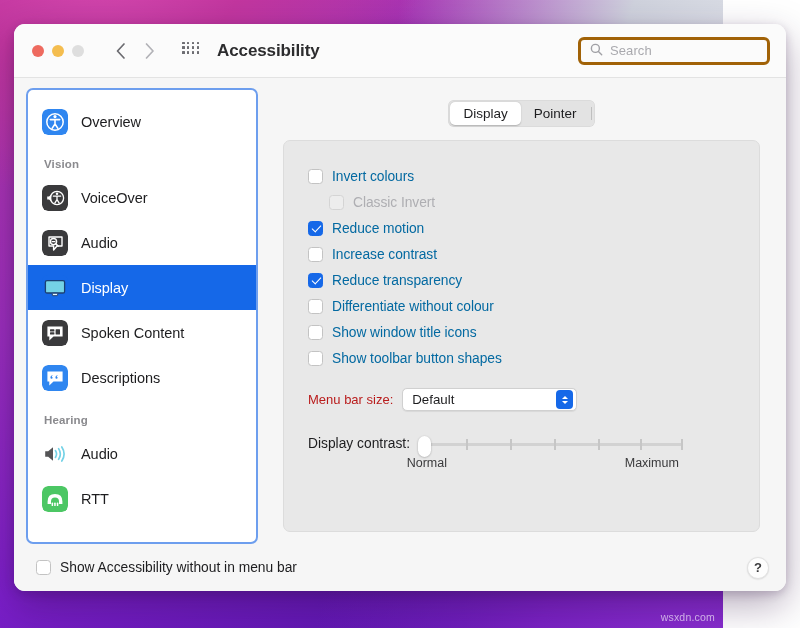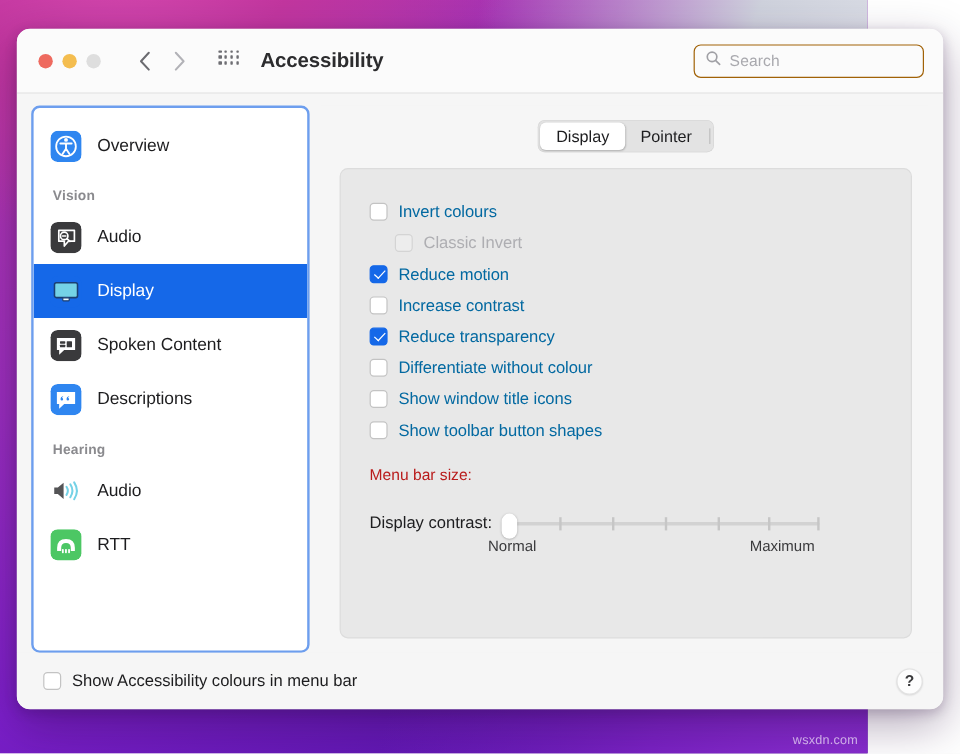--- a/index.html
+++ b/index.html
@@ -84,21 +84,21 @@
   }
 
   #search-field {
     position: absolute;
     right: 16px;
     top: 50%;
     transform: translateY(-50%);
     width: 192px;
     height: 28px;
     background: #fbfbfb;
-    border: 1px solid #a16207;
+    border: 3px solid #a16207;
     border-radius: 6px;
     display: flex;
     align-items: center;
     padding: 0 9px;
     gap: 7px;
   }
   #search-field svg { flex: none; }
   #search-input-text {
     font-size: 13px;
     color: #a9a9ae;
@@ -418,20 +418,30 @@
               <rect x="0" y="0" width="26" height="26" rx="6" fill="#2f86f0"></rect>
               <circle cx="13" cy="13" r="8.2" fill="none" stroke="#fff" stroke-width="1.5"></circle>
               <circle cx="13" cy="7.6" r="1.6" fill="#fff"></circle>
               <path d="M8.3 10.6 L17.7 10.6 M13 10.9 L13 15 M13 15 L10.1 19.4 M13 15 L15.9 19.4" stroke="#fff" stroke-width="1.6" stroke-linecap="round" fill="none"></path>
             </svg>
             <span class="side-label">Overview</span>
           </div>
 
           <div class="side-group-title">Vision</div>
 
+          <div class="side-item">
+            <svg class="sicon" viewBox="0 0 26 26">
+              <rect x="0" y="0" width="26" height="26" rx="6" fill="#3a3a3c"></rect>
+              <circle cx="15" cy="13" r="6.6" fill="none" stroke="#fff" stroke-width="1.3"></circle>
+              <circle cx="15" cy="8.7" r="1.25" fill="#fff"></circle>
+              <path d="M11.3 11.1 L18.7 11.1 M15 11.3 L15 14.6 M15 14.6 L12.8 18.1 M15 14.6 L17.2 18.1" stroke="#fff" stroke-width="1.3" stroke-linecap="round" fill="none"></path>
+              <path d="M5.2 11.6 L7 11.6 L9.3 9.6 L9.3 16.4 L7 14.4 L5.2 14.4 Z" fill="#fff"></path>
+            </svg>
+            <span class="side-label">VoiceOver</span>
+          </div>
 
           <div class="side-item">
             <svg class="sicon" viewBox="0 0 26 26">
               <rect x="0" y="0" width="26" height="26" rx="6" fill="#3a3a3c"></rect>
               <path d="M7 7 h13 v9 h-5 l-3.4 4 v-4 H7 Z" fill="none" stroke="#fff" stroke-width="1.4" stroke-linejoin="round"></path>
               <circle cx="11.5" cy="11.6" r="3.1" fill="none" stroke="#fff" stroke-width="1.4"></circle>
               <line x1="10.1" y1="11.6" x2="12.9" y2="11.6" stroke="#fff" stroke-width="1.3" stroke-linecap="round"></line>
               <line x1="13.8" y1="13.9" x2="16.2" y2="16.1" stroke="#fff" stroke-width="1.5" stroke-linecap="round"></line>
             </svg>
             <span class="side-label">Audio</span>
@@ -538,20 +548,27 @@
             <span class="cb-label">Show window title icons</span>
           </div>
 
           <div class="cbrow">
             <span class="cb"></span>
             <span class="cb-label">Show toolbar button shapes</span>
           </div>
 
           <div id="popup-row">
             <span id="popup-label">Menu bar size:</span>
+            <div id="popup-button">
+              <span id="popup-value">Default</span>
+              <span id="popup-stepper">
+                <span class="up"></span>
+                  <span class="down"></span>
+              </span>
+            </div>
           </div>
 
           <div id="slider-row">
             <span id="slider-label">Display contrast:</span>
             <div id="slider-area">
               <div id="slider-track-wrap">
                 <div id="slider-track"></div>
                 <span class="stick" style="left:48px"></span>
                 <span class="stick" style="left:92px"></span>
                 <span class="stick" style="left:136px"></span>
@@ -567,21 +584,21 @@
             </div>
           </div>
 
         </div>
       </div>
     </div>
 
     <div id="footer">
       <div id="footer-cb-row">
         <span class="cb"></span>
-        <span id="footer-label">Show Accessibility colours in menu bar</span>
+        <span id="footer-label">Show Accessibility without in menu bar</span>
       </div>
       <div id="help-button">?</div>
     </div>
 
   </div>
 
   <div id="watermark">wsxdn.com</div>
 </div>
 
 </body></html>

